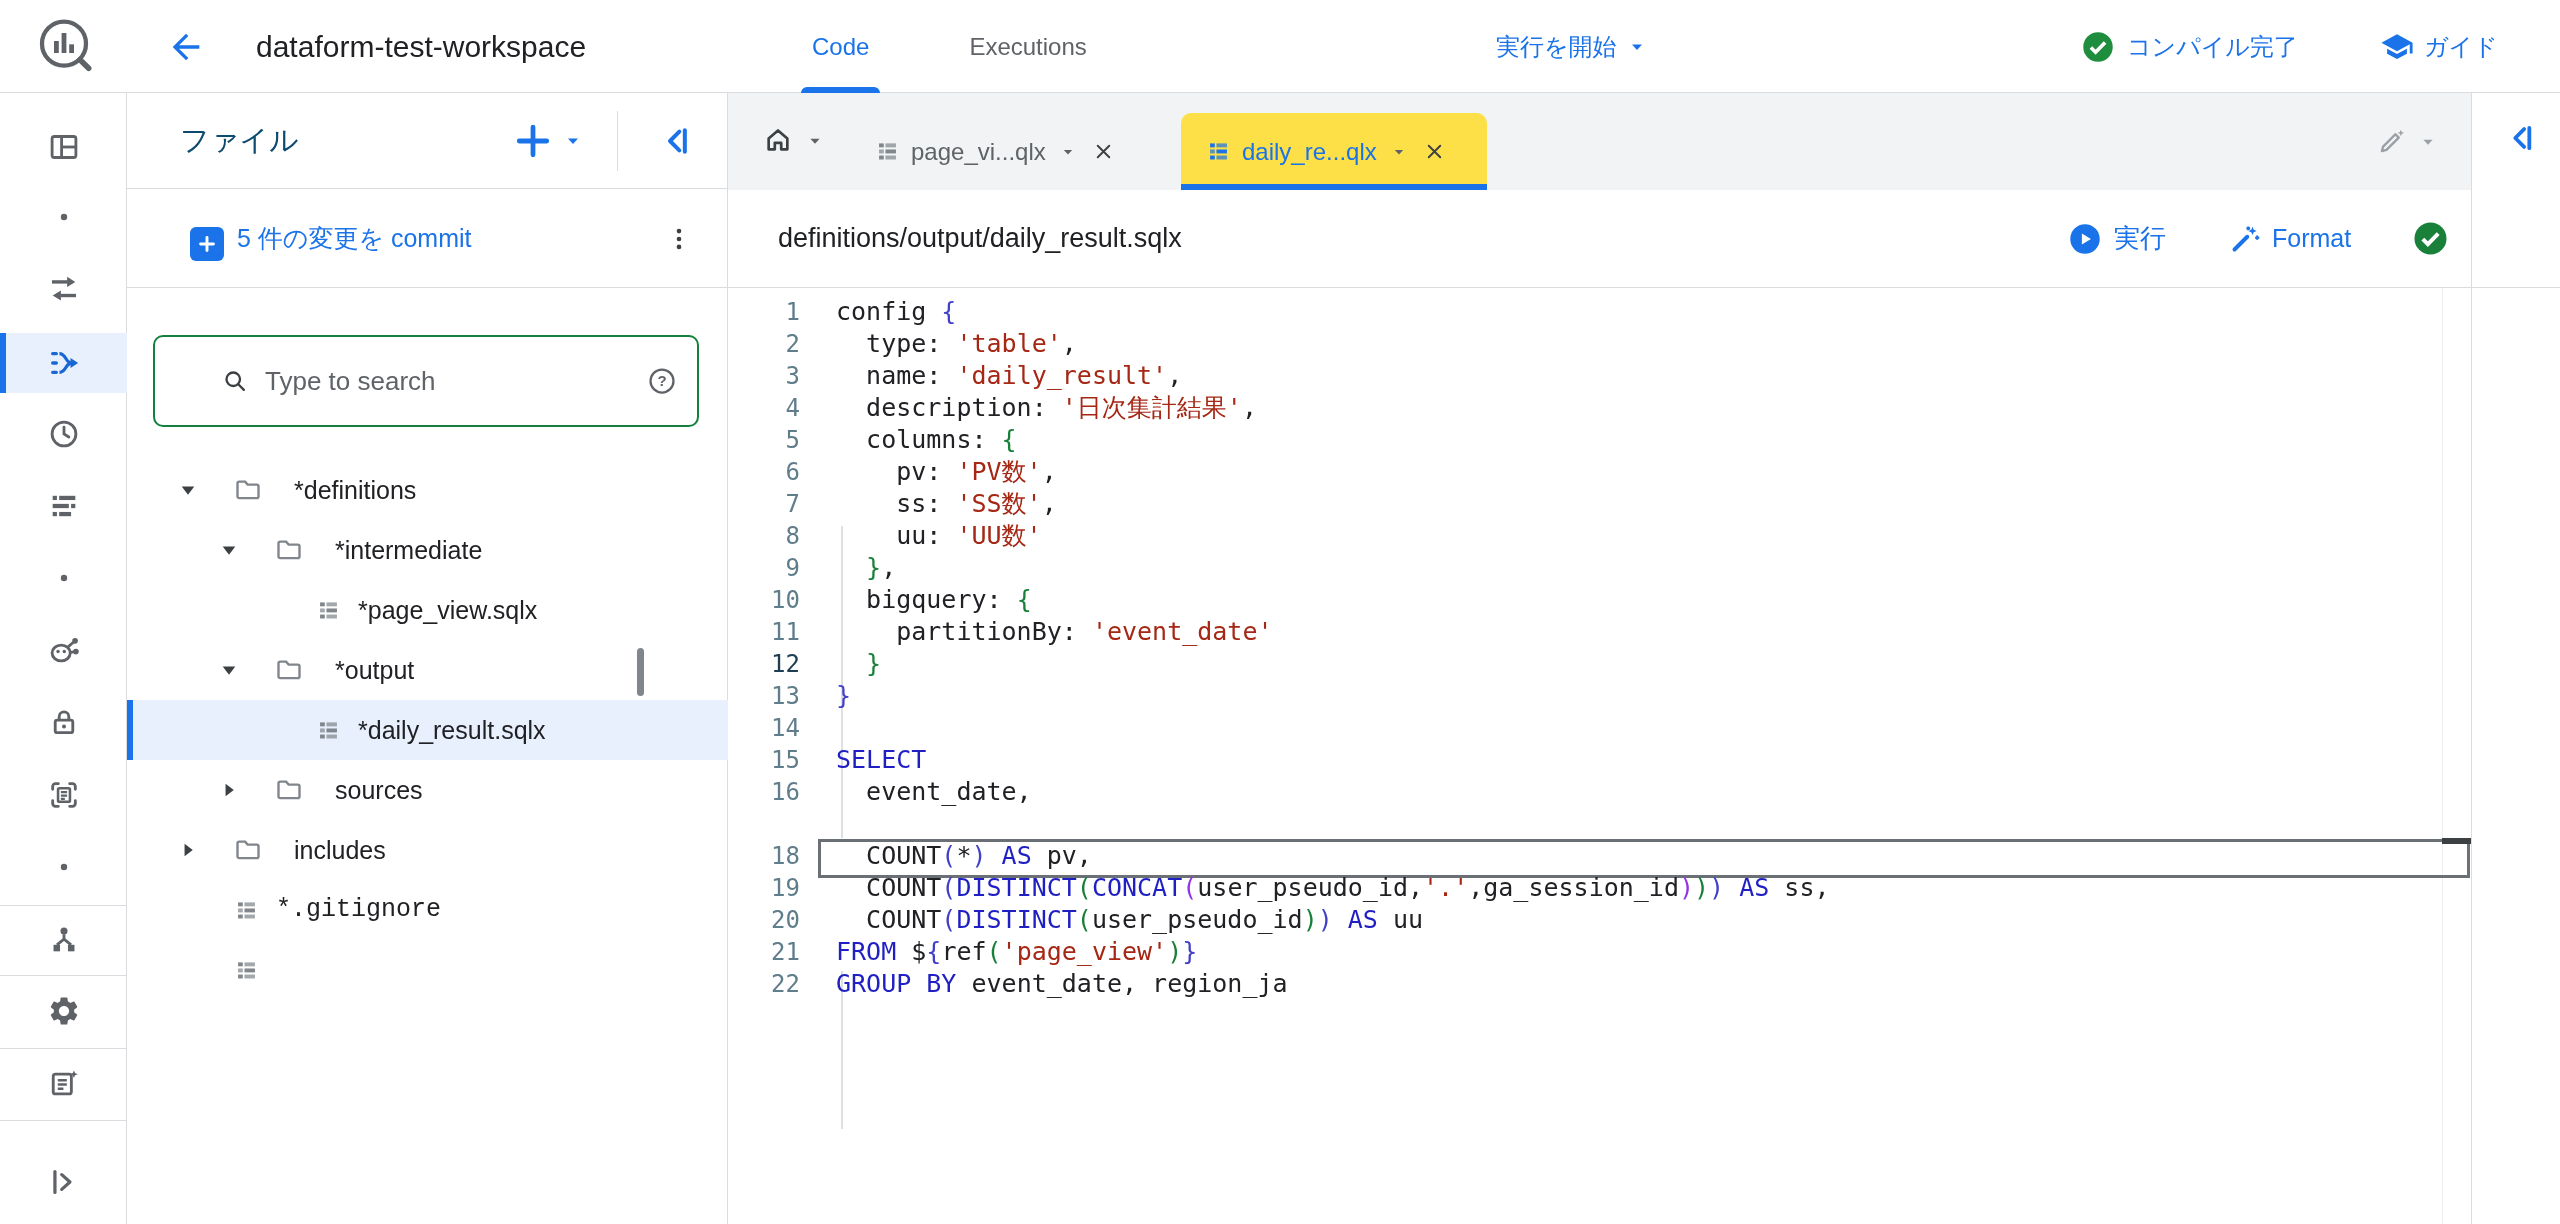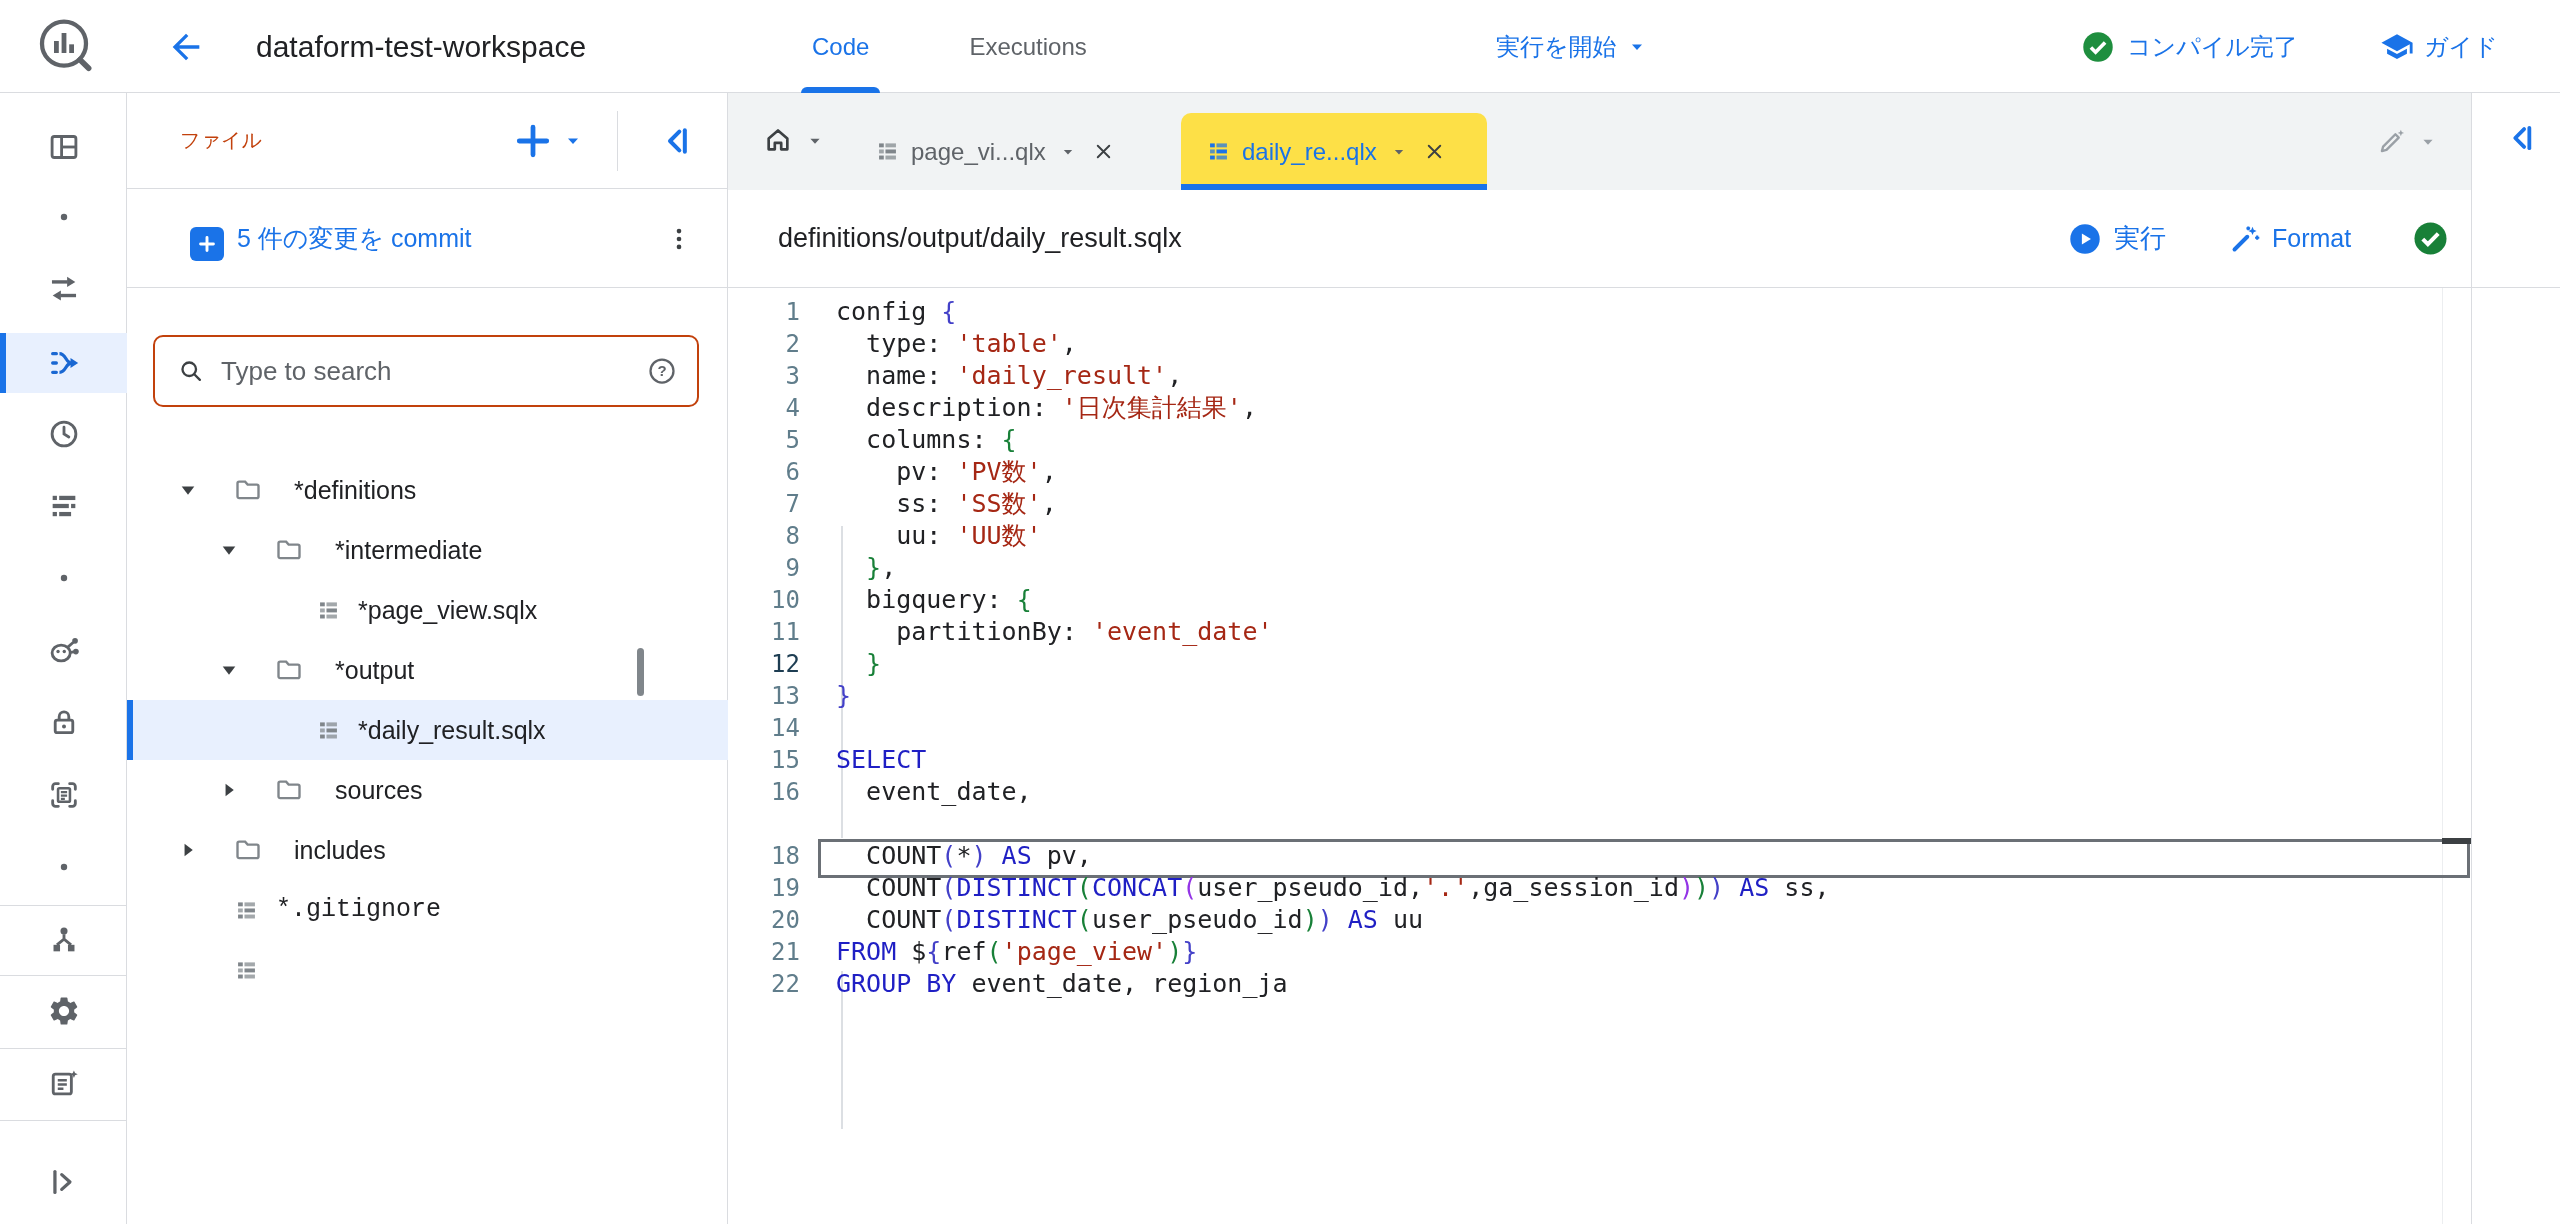--- a/index.html
+++ b/index.html
@@ -39,37 +39,37 @@
   .rail-item .icn { width:34px; height:34px; }
   .rail-item.dotitem .icn { width:14px; height:14px; }
   .rail-item.active { background:#e8f0fe; color:#1967d2; }
   .rail-item.active::before { content:""; position:absolute; left:0; top:0; bottom:0;
     width:6px; background:#1a73e8; }
   .rail-div { position:absolute; left:0; width:127px; height:1px; background:#dadce0; }
 
   
   #filepanel { left:127px; top:93px; width:601px; height:1131px; background:#fff;
     border-right:1px solid #dadce0; }
-  #fp-title { left:53px; top:0; height:95px; line-height:95px; font-size:20px; color:#c2410c; }
+  #fp-title { left:53px; top:0; height:95px; line-height:95px; font-size:29px; color:#0c4a6e; }
   #fp-add { left:384px; top:26px; width:44px; height:44px; color:#1a73e8; cursor:pointer; }
   #fp-add-caret { left:434px; top:36px; width:24px; height:24px; color:#1a73e8; cursor:pointer; }
   #fp-vdiv { left:490px; top:18px; width:1px; height:60px; background:#dadce0; }
   #fp-collapse { left:528px; top:28px; width:40px; height:40px; color:#1a73e8; cursor:pointer; }
   #fp-hdiv1 { left:0; top:95px; width:601px; height:1px; background:#dadce0; }
   #commit-row { left:0; top:96px; width:601px; height:98px; }
   #commit-icon { left:63px; top:38px; width:34px; height:34px; background:#1a73e8;
     border-radius:6px; color:#fff; display:flex; align-items:center; justify-content:center; }
   #commit-icon .icn { width:22px; height:22px; }
   #commit-label { left:110px; top:0; height:98px; line-height:98px; font-size:25px;
     color:#1a73e8; font-weight:500; cursor:pointer; }
   #commit-kebab { left:538px; top:32px; width:28px; height:36px; color:#3c4043; cursor:pointer; }
   #commit-kebab .icn{ width:28px; height:36px; }
   #fp-hdiv2 { left:0; top:194px; width:601px; height:1px; background:#dadce0; }
-  #searchbox { left:26px; top:242px; width:546px; height:72px; border:2px solid #c2410c;
-    border-radius:10px; background:#fff; display:flex; align-items:center; }
+  #searchbox { left:26px; top:242px; width:546px; height:92px; border:2px solid #15803d;
+    border-radius:10px; background:#fff; display:flex; align-items:center;padding-left:44px; }
   #searchbox .mag { width:28px; height:28px; margin-left:22px; color:#3c4043; }
   #search-input { flex:1; border:none; outline:none; font-size:26px; margin-left:16px;
     font-family:"Liberation Sans",sans-serif; color:#202124; background:transparent; }
   #search-input::placeholder { color:#5f6368; }
   #searchbox .hlp { width:30px; height:30px; margin-right:20px; color:#5f6368; }
   #tree { left:0; top:367px; width:601px; }
   .trow { position:absolute; left:0; width:601px; height:60px; cursor:pointer; }
   .trow.sel { background:#e8f0fe; }
   .trow.sel::before { content:""; position:absolute; left:0; top:0; bottom:0; width:6px; background:#1a73e8; }
   .trow .caret { position:absolute; top:17px; width:26px; height:26px; color:#3c4043; }

